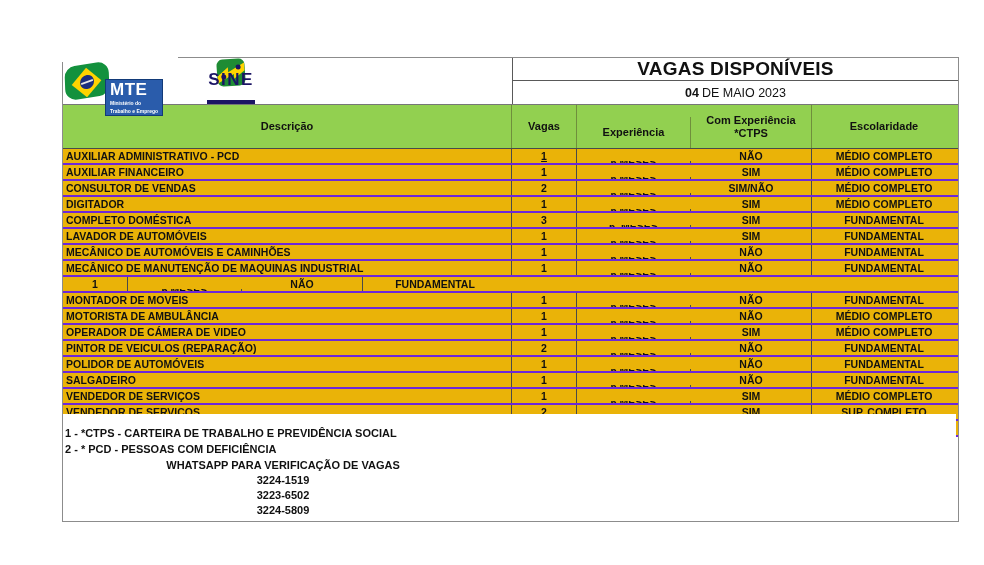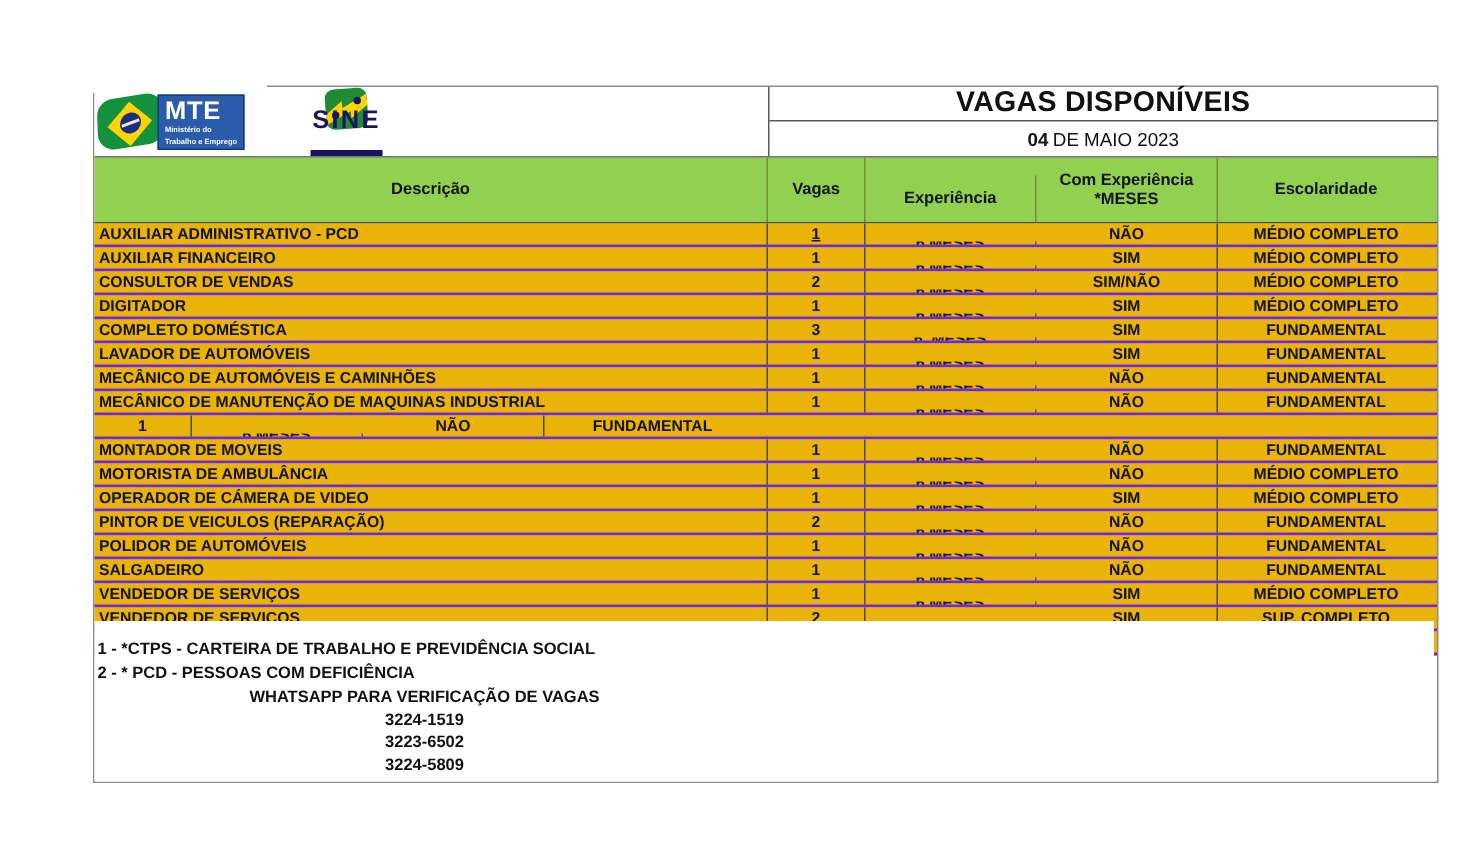--- a/index.html
+++ b/index.html
@@ -62,21 +62,21 @@
   .mte{ position:absolute; left:2px; top:4px; width:98px; height:39px; z-index:3; }
   .mte-flag{
     position:absolute; left:0; top:2px; width:44px; height:34px;
     background:#13913d; border-radius:10px 12px 10px 12px; transform:skewY(-7deg) rotate(-2deg);
     overflow:hidden;
   }
   .mte-diamond{ position:absolute; left:11px; top:8px; width:21px; height:21px; background:#ffd400; transform:rotate(45deg); }
   .mte-circle{ position:absolute; left:15px; top:11px; width:14px; height:14px; border-radius:50%; background:#1b2f7e; }
   .mte-circle::after{ content:""; position:absolute; left:1px; top:6px; width:12px; height:2px; background:#e8e8e8; transform:rotate(-12deg); }
   .mte-box{
-    position:absolute; left:40px; top:1px; width:58px; height:37px; background:#2a5cab;
+    position:absolute; left:40px; top:17px; width:58px; height:37px; background:#2a5cab;
     border:1px solid #123a78; display:flex; flex-direction:column; align-items:flex-start; padding:1px 0 0 4px;
   }
   .mte-abbr{ color:#fff; font-weight:bold; font-size:17px; line-height:17px; letter-spacing:.5px; }
   .mte-sub{ color:#fff; font-size:5px; font-weight:bold; line-height:6px; margin-top:2px; }
 
   
   .sine{ position:absolute; left:142px; top:0; width:52px; height:46px; z-index:3; }
   .sine-diamond{
     position:absolute; left:12px; top:1px; width:28px; height:27px;
     background:#1f8c34; border-radius:6px; transform:rotate(-4deg); overflow:hidden;
@@ -125,21 +125,21 @@
       <span class="b">04</span>
       <span>DE MAIO 2023</span>
     </div>
 
     <div class="band-cols">
       <div class="hcell w0">Descrição</div>
       <div class="hcell w1">Vagas</div>
       <div class="hcell w2">Experiência</div>
       <div class="hcell w3">
         <span>Com Experiência</span>
-        <span>*MESES</span>
+        <span>*CTPS</span>
       </div>
       <div class="hcell w4">Escolaridade</div>
     </div>
 
     <div class="band-body">
         <div class="trow">
           <div class="cell c0 w0">AUXILIAR ADMINISTRATIVO - PCD</div>
           <div class="cell c1 w1 u">1</div>
           <div class="cell c2 w2">6 MESES</div>
           <div class="cell c3 w3">NÃO</div>

